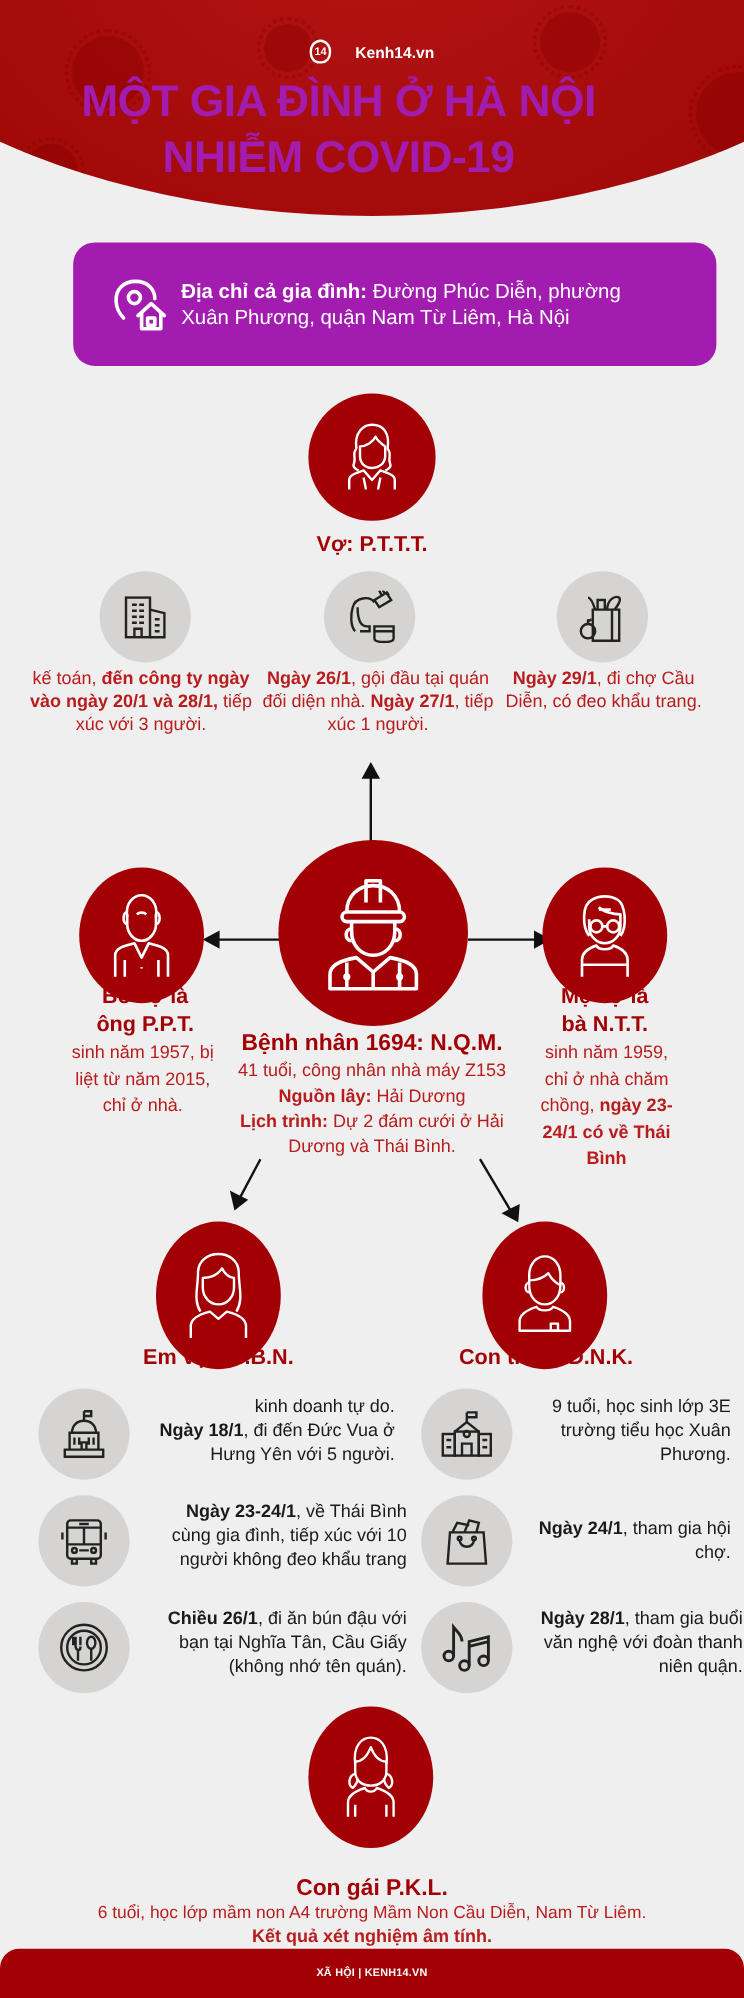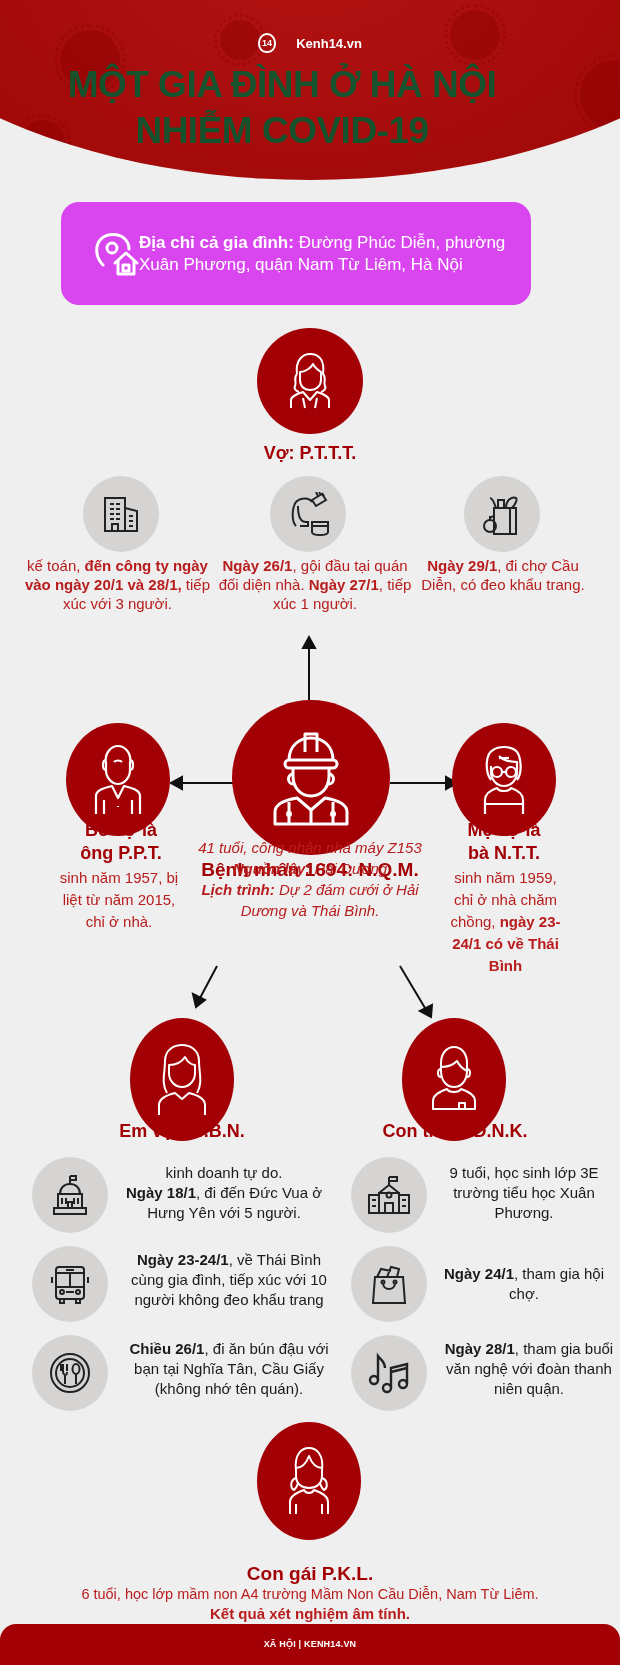--- a/index.html
+++ b/index.html
@@ -3,30 +3,30 @@
 <meta charset="utf-8">
 <style>
   * { box-sizing: border-box; margin: 0; padding: 0; }
   body { width: 620px; height: 1665px; background: #efefef; font-family: "Liberation Sans", sans-serif; color: #1a1a1a; position: relative; overflow: hidden; }
   .abs { position: absolute; }
   .header { position: absolute; left: -200px; top: -420px; width: 1020px; height: 600px; border-radius: 0 0 50% 50%; background: radial-gradient(ellipse at 50% 60%, #b41414 0%, #a00808 60%, #8c0505 100%); overflow: hidden; }
   .virus { position: absolute; border-radius: 50%; background: rgba(140,0,0,0.45); }
   .virus::after { content: ""; position: absolute; inset: -6px; border-radius: 50%; border: 3px dotted rgba(140,0,0,0.4); }
   .brand { position: absolute; top: 33px; left: 0; width: 620px; display: flex; justify-content: center; align-items: center; gap: 20px; color: #fff; font-size: 13px; font-weight: bold; }
   .brand-logo { width: 18px; height: 20px; border: 2px solid #fff; border-radius: 50% 50% 45% 45%; font-size: 9px; font-weight: bold; display: flex; align-items: center; justify-content: center; }
-  .title { position: absolute; top: 62px; left: 0; width: 564px; text-align: center; color: #14532d; font-weight: bold; font-size: 37px; line-height: 46px; letter-spacing: -0.5px; }
-  .address-box { position: absolute; left: 61px; top: 202px; width: 470px; height: 103px; background: #d946ef; border-radius: 18px; color: #fff; display: flex; align-items: center; padding-left: 32px; }
+  .title { position: absolute; top: 62px; left: 0; width: 564px; text-align: center; color: #a21caf; font-weight: bold; font-size: 37px; line-height: 46px; letter-spacing: -0.5px; }
+  .address-box { position: absolute; left: 61px; top: 202px; width: 536px; height: 103px; background: #a21caf; border-radius: 18px; color: #fff; display: flex; align-items: center; padding-left: 32px; gap: 12px; }
   .address-text { font-size: 17px; line-height: 22px; width: 380px; }
   .address-text b { font-weight: bold; }
   .circle { position: absolute; border-radius: 50%; background: #a30005; display: flex; align-items: center; justify-content: center; }
   .gcircle { position: absolute; border-radius: 50%; background: #d5d4d2; display: flex; align-items: center; justify-content: center; }
   .name { position: absolute; color: #a30005; font-weight: bold; text-align: center; font-size: 18px; line-height: 23px; }
   .txt { position: absolute; font-size: 15px; line-height: 19px; text-align: center; color: #b91c1c; }
   .txt b { font-weight: bold; }
-  .ltxt { position: absolute; font-size: 15px; line-height: 20px; text-align: center; color: #1a1a1a; }
+  .ltxt { position: absolute; font-size: 15px; line-height: 20px; text-align: right; color: #1a1a1a; }
   .ltxt b { font-weight: bold; }
   .footer { position: absolute; left: 0; top: 1624px; width: 620px; height: 60px; background: #a30005; border-radius: 16px 16px 0 0; color: #fff; font-size: 9px; font-weight: bold; text-align: center; padding-top: 15px; letter-spacing: 0.2px; }
   svg { display: block; }
 </style>
 </head>
 <body>
 
 <div class="header">
   <div class="virus" style="left:260px;top:450px;width:60px;height:60px;"></div>
   <div class="virus" style="left:780px;top:480px;width:70px;height:70px;"></div>
@@ -152,21 +152,21 @@
       <path d="M22 38 V46 C22 58 30 66 40 66 C50 66 58 58 58 46 V38"></path>
       <path d="M22 44 C16 44 16 54 22 54 M58 44 C64 44 64 54 58 54"></path>
       <path d="M4 94 V82 C4 74 14 70 26 68 L40 80 L54 68 C66 70 76 74 76 82 V94 Z"></path>
       <path d="M18 72 V94 M62 72 V94 M40 80 V94"></path>
       <circle cx="18" cy="84" r="1.5" fill="#fff"></circle>
         <circle cx="62" cy="84" r="1.5" fill="#fff"></circle>
     </svg>
   </span>
 </div>
 <div class="name" style="left:160px;top:858px;width:300px;font-size:19px;">Bệnh nhân 1694: N.Q.M.</div>
-<div class="txt" style="left:160px;top:837px;width:300px;line-height:21px;font-style:italic;">
+<div class="txt" style="left:160px;top:882px;width:300px;line-height:21px;">
   <div>41 tuổi, công nhân nhà máy Z153</div>
   <div><b>Nguồn lây:</b><span> Hải Dương</span></div>
   <div style="padding:0 30px;"><b>Lịch trình:</b><span> Dự 2 đám cưới ở Hải Dương và Thái Bình.</span></div>
 </div>
 
 <div class="circle" style="left:452px;top:723px;width:104px;height:113px;">
   <span>
     <svg width="50" height="72" viewBox="0 0 50 72" fill="none" stroke="#fff" stroke-width="2.2" stroke-linejoin="round">
       <path d="M12 36 C6 28 6 10 14 6 C20 2 30 2 36 6 C42 10 44 28 38 36"></path>
       <path d="M12 22 V28 C12 36 18 42 25 42 C32 42 38 36 38 28 V18 C32 18 24 16 20 12"></path>

